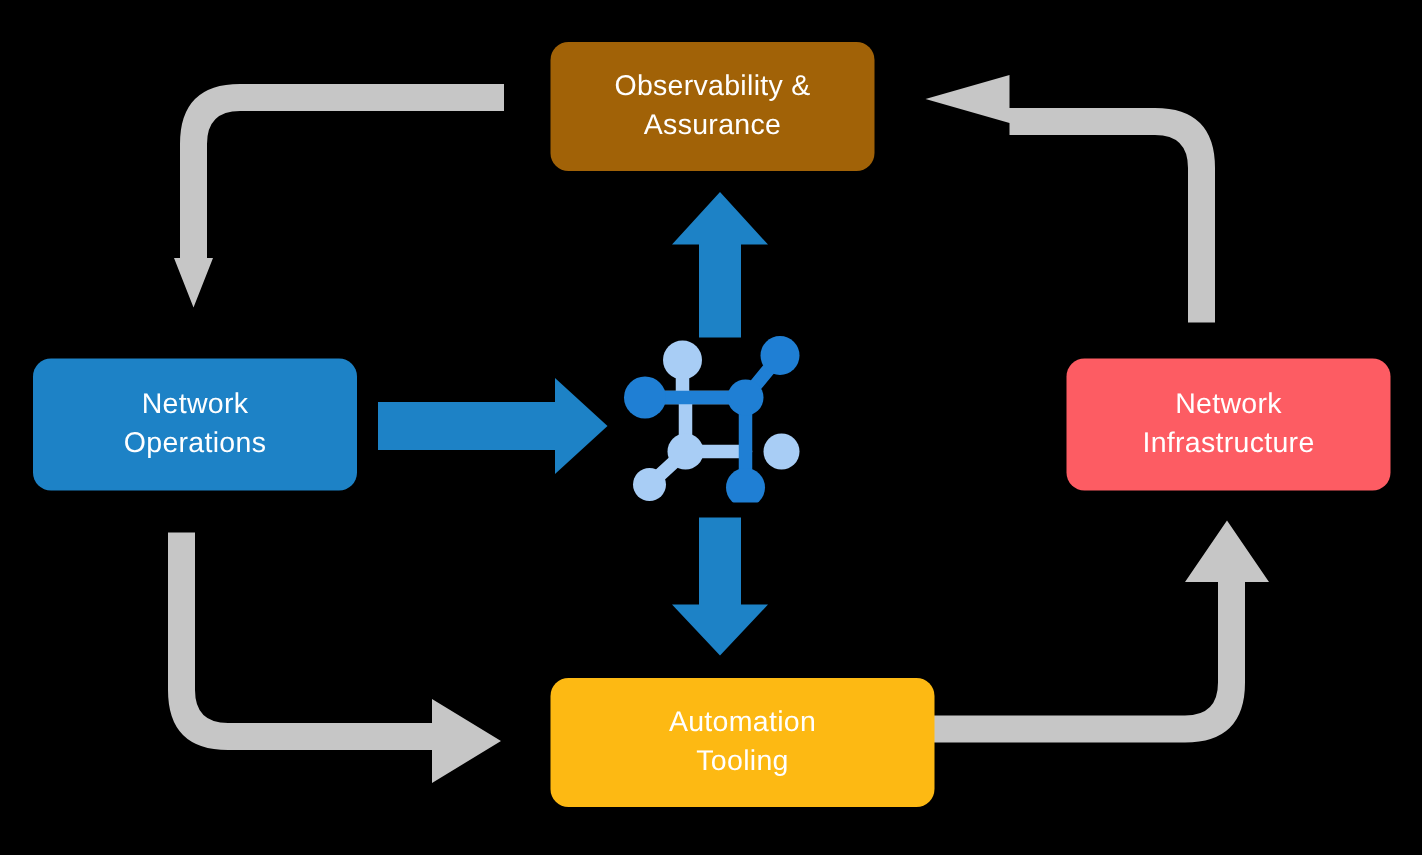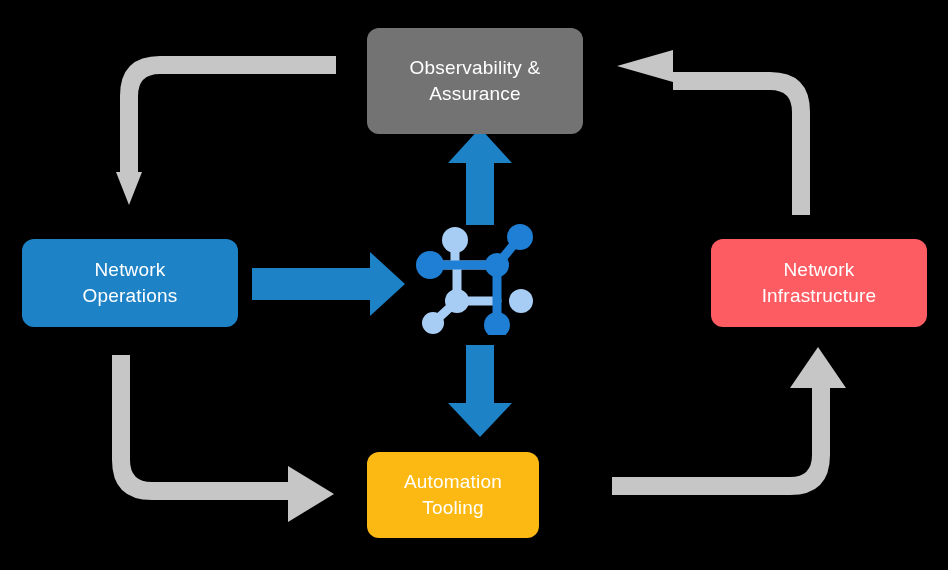--- a/index.html
+++ b/index.html
@@ -28,33 +28,33 @@
     line-height: 1.35;
     letter-spacing: 0.2px;
     box-sizing: border-box;
     padding: 4px 10px;
   }
   .node-label {
     white-space: pre-line;
     display: block;
   }
   #box-observability {
-    left: 367px; top: 28px; width: 216px; height: 106px;
-    background: #737373;
+    left: 367px; top: 28px; width: 216px; height: 86px;
+    background: #a16207;
   }
   #box-network-operations {
     left: 22px; top: 239px; width: 216px; height: 88px;
     background: #1d82c6;
   }
   #box-network-infrastructure {
     left: 711px; top: 239px; width: 216px; height: 88px;
     background: #fd5c63;
   }
   #box-automation-tooling {
-    left: 367px; top: 452px; width: 172px; height: 86px;
+    left: 367px; top: 452px; width: 256px; height: 86px;
     background: #fdb913;
     justify-content: center;
   }
   .svg-layer {
     position: absolute;
     left: 0; top: 0;
     width: 948px;
     height: 570px;
     pointer-events: none;
   }

